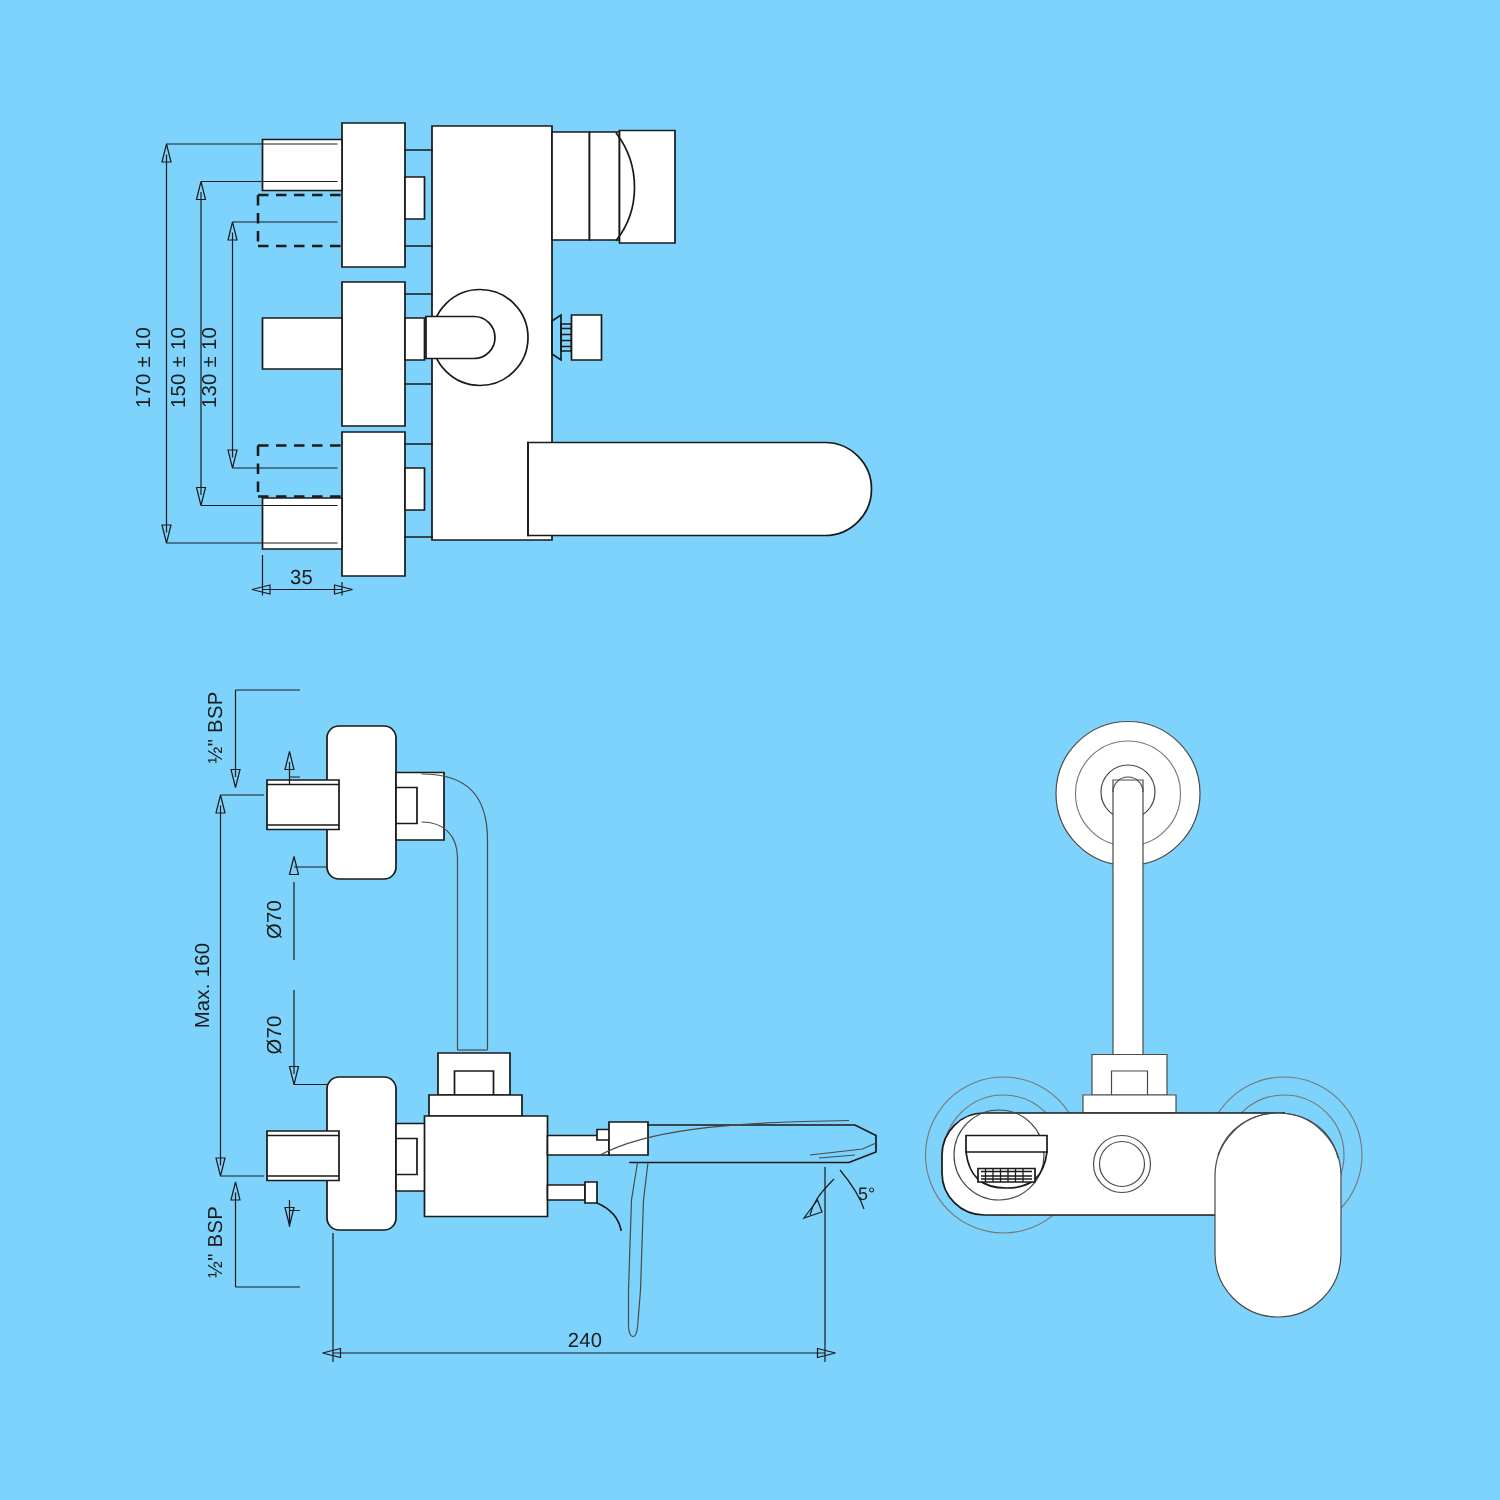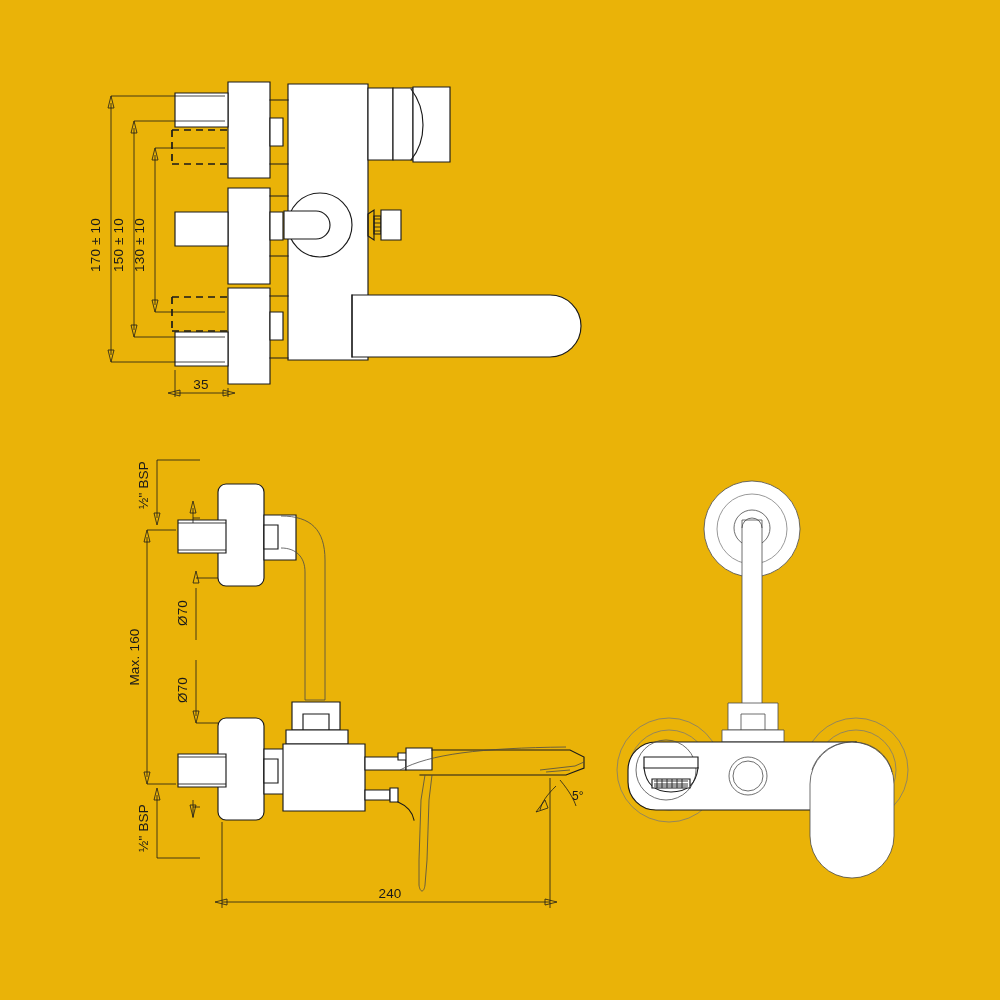--- a/index.html
+++ b/index.html
@@ -11,21 +11,21 @@
   body {
     width: 1000px;
     height: 1000px;
     font-family: "Liberation Sans", sans-serif;
     overflow: hidden;
   }
   #drawing-root {
     position: relative;
     width: 1000px;
     height: 1000px;
-    background: #eab308;
+    background: #7dd3fc;
   }
   svg.cad {
     position: absolute;
     top: 0;
     left: 0;
     width: 1000px;
     height: 1000px;
     display: block;
   }
   .ln {

